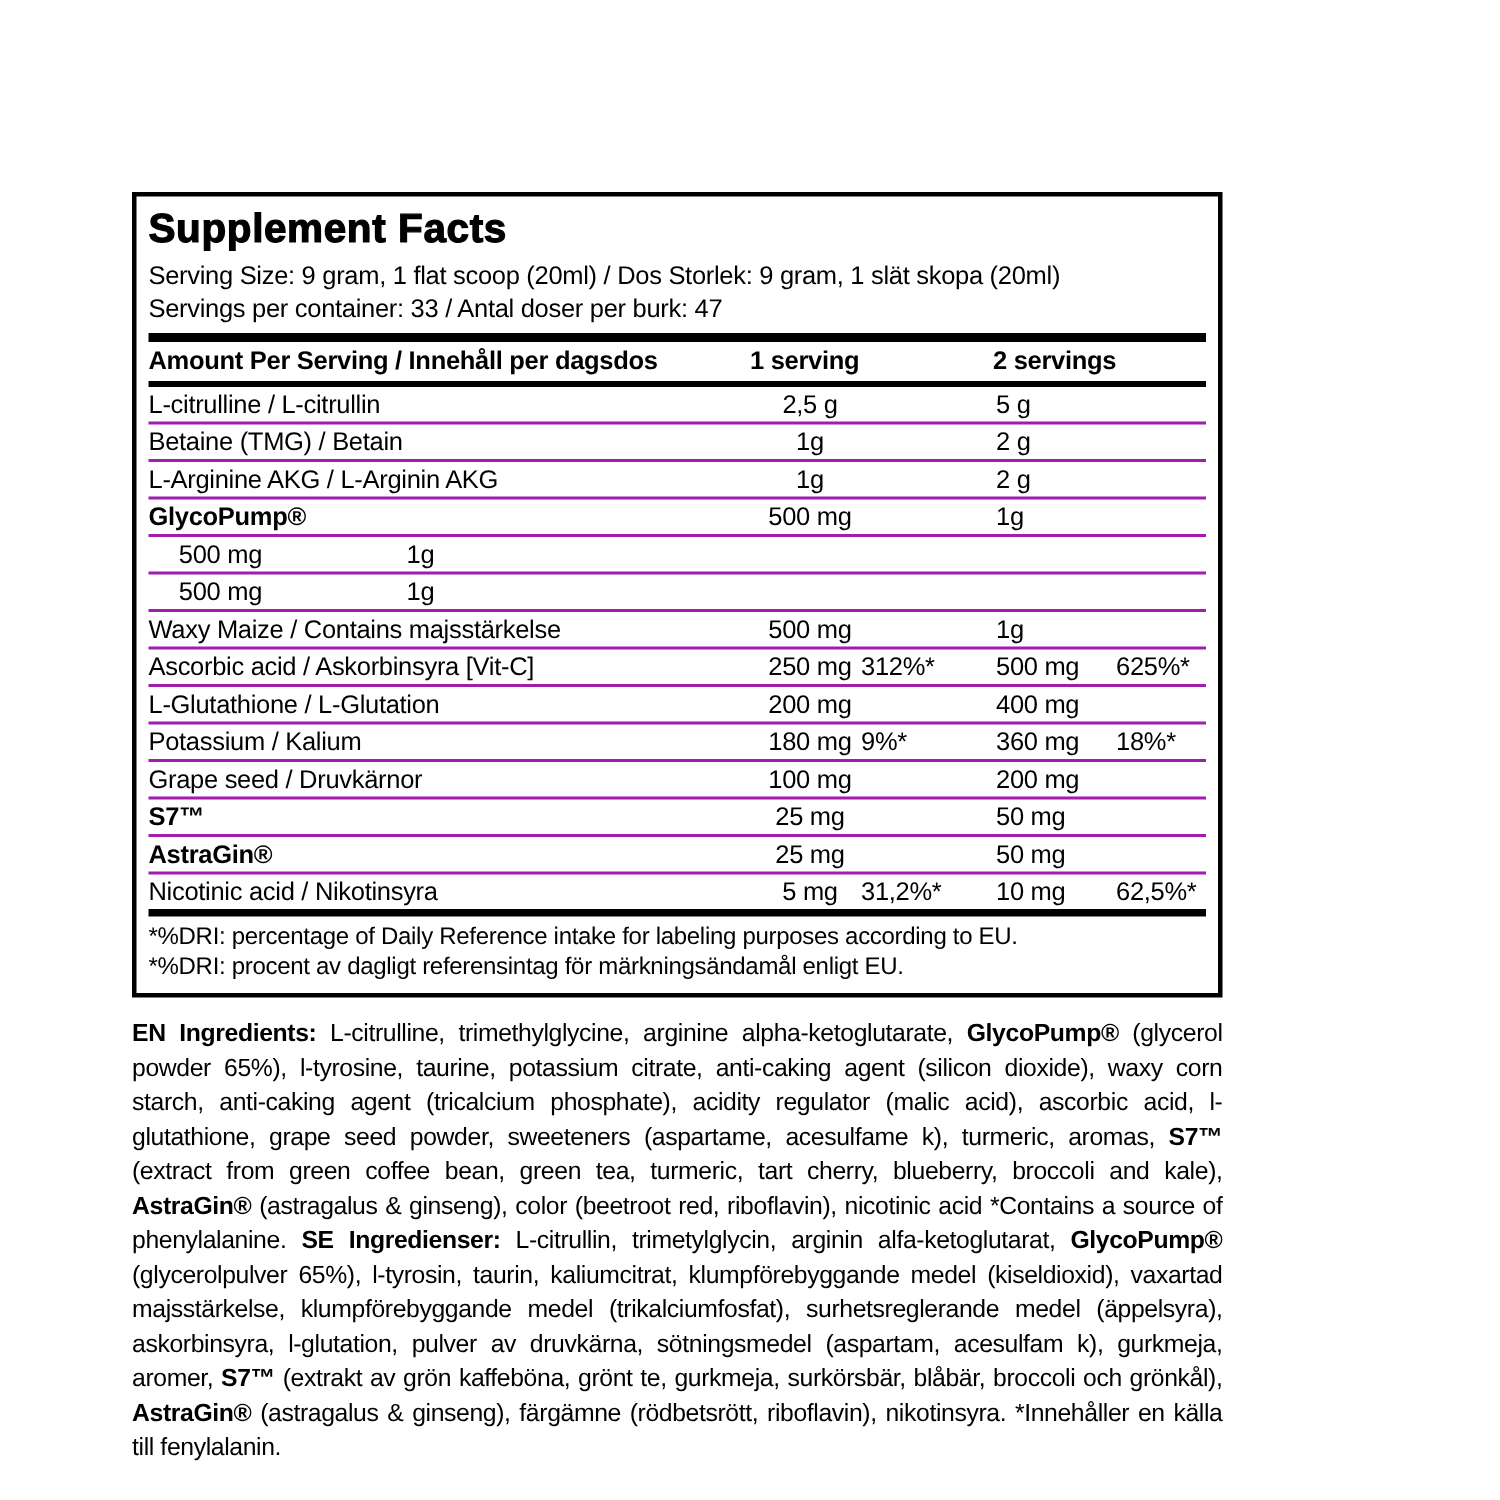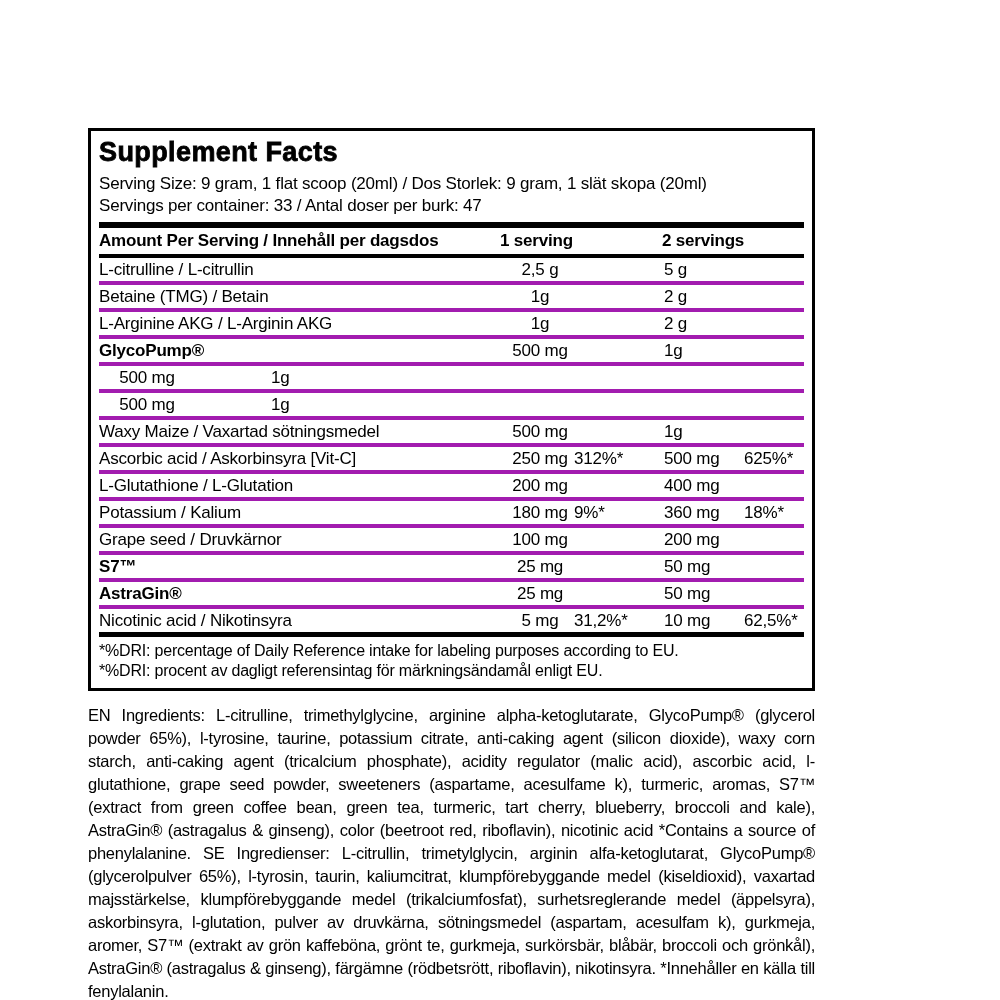--- a/index.html
+++ b/index.html
@@ -49,42 +49,42 @@
   .thead .h-s1 { width: 170px; padding-left: 8px; }
   .thead .h-s2 { width: 142px; }
   .t-rows .row {
     display: flex;
     align-items: baseline;
     font-size: 17px;
     line-height: 18px;
     padding: 3px 0 2px 0;
     letter-spacing: -0.2px;
   }
-  .t-rows .row + .row { border-top: 4px solid #a21caf; }
+  .t-rows .row + .row { border-top: 2px solid #a21caf; }
   .row .cell-name { flex: 1; padding-right: 6px; }
   .row .cell-name.bold { font-weight: bold; }
   .row .cell-s1 { width: 170px; display: flex; text-align: center; }
   .row .cell-s2 { width: 142px; display: flex; }
   .row .amt { width: 82px; padding-left: 14px; white-space: nowrap; }
   .cell-s2 .amt { padding-left: 2px; }
   .row .pct { white-space: nowrap; }
   .footnotes {
     padding-top: 4px;
     font-size: 16px;
     line-height: 20px;
     letter-spacing: -0.2px;
   }
   .ingredients {
     margin-top: 13px;
     font-size: 16.5px;
     line-height: 23px;
     letter-spacing: -0.25px;
     text-align: justify;
   }
-  .ingredients strong { font-weight: normal; }
+  .ingredients strong { font-weight: bold; }
 </style>
 </head>
 <body>
 
 <div class="label-wrap">
 
   <div class="facts-panel">
     <div class="panel-title">Supplement Facts</div>
     <div class="serving-line">Serving Size: 9 gram, 1 flat scoop (20ml) / Dos Storlek: 9 gram, 1 slät skopa (20ml)</div>
     <div class="serving-line">Servings per container: 33 / Antal doser per burk: 47</div>
@@ -158,21 +158,21 @@
           <span class="cell-s1">
             <span class="amt">500 mg</span>
             <span class="pct"></span>
           </span>
           <span class="cell-s2">
             <span class="amt">1g</span>
             <span class="pct"></span>
           </span>
         </div>
         <div class="row">
-          <span class="cell-name">Waxy Maize / Vaxartad sötningsmedel</span>
+          <span class="cell-name">Waxy Maize / Contains majsstärkelse</span>
           <span class="cell-s1">
             <span class="amt">500 mg</span>
             <span class="pct"></span>
           </span>
           <span class="cell-s2">
             <span class="amt">1g</span>
             <span class="pct"></span>
           </span>
         </div>
         <div class="row">

